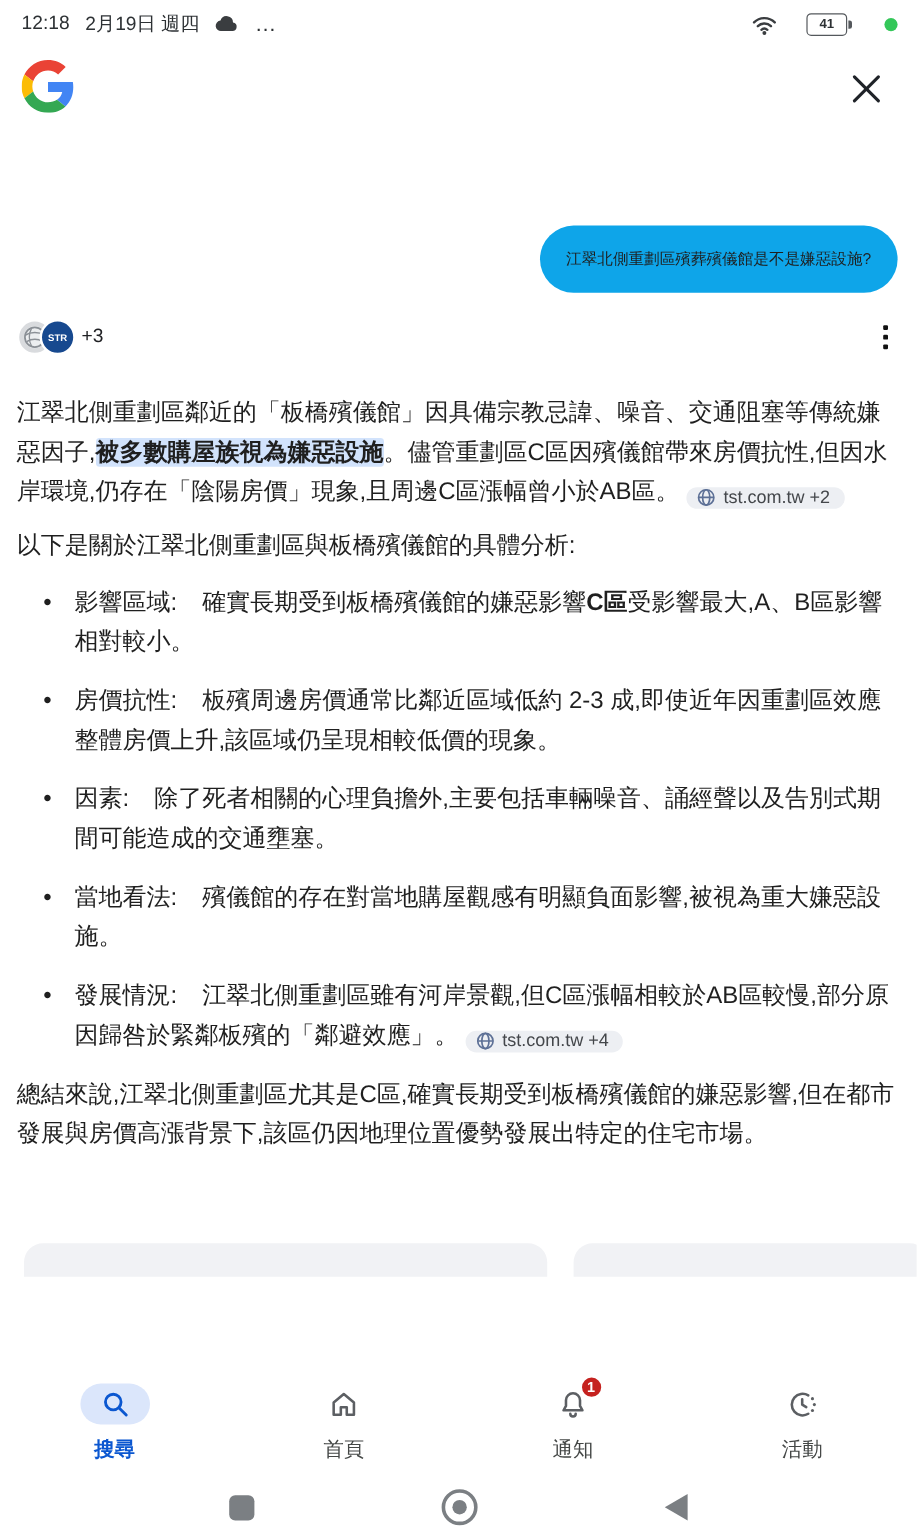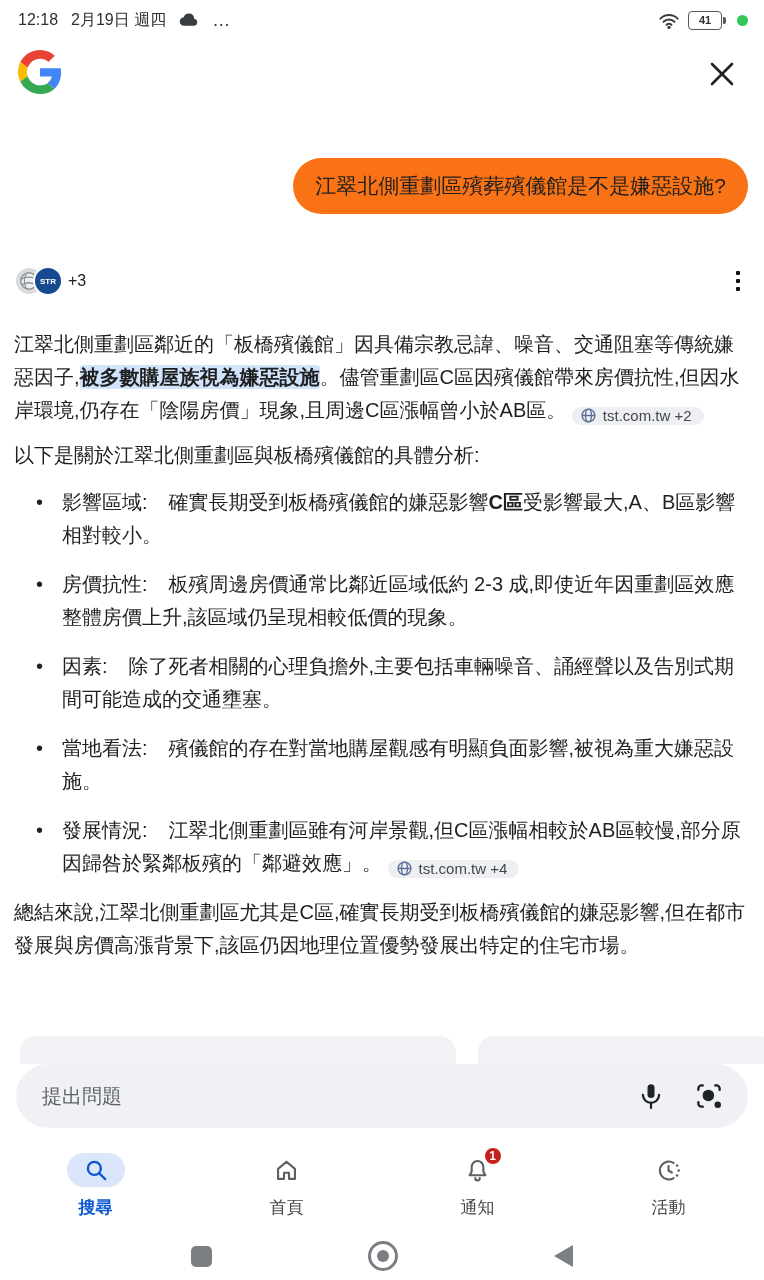--- a/index.html
+++ b/index.html
@@ -4,36 +4,36 @@
 <style>
   html,body{margin:0;padding:0;background:#fff;}
   .screen{position:relative;width:764px;height:1280px;background:#ffffff;overflow:hidden;
           font-family:"Liberation Sans","DejaVu Sans",sans-serif;color:#1f1f1f;}
 
   
   .statusbar{position:absolute;top:0;left:0;right:0;height:38px;display:flex;align-items:center;
              justify-content:space-between;padding:2px 16px 0 18px;box-sizing:border-box;
              font-size:16px;color:#2d3134;font-weight:500;}
   .sb-left{display:flex;align-items:center;gap:13px;}
-  .sb-right{display:flex;align-items:center;gap:7px;}
+  .sb-right{display:flex;align-items:center;gap:23px;}
   .sb-dots{font-size:18px;letter-spacing:2px;color:#2d3134;line-height:10px;}
   .battery{display:flex;align-items:center;}
   .battery .shell{width:32px;height:17px;border:1.5px solid #54585c;border-radius:4px;
                   display:flex;align-items:center;justify-content:center;font-size:11px;
                   color:#2d3134;font-weight:bold;}
   .battery .nub{width:3px;height:7px;background:#54585c;border-radius:0 2px 2px 0;margin-left:1px;}
   .green-dot{width:11px;height:11px;border-radius:50%;background:#34c759;margin-left:4px;}
 
   
   .glogo{position:absolute;left:18px;top:50px;width:44px;height:44px;}
   .close-btn{position:absolute;right:26px;top:58px;width:32px;height:32px;cursor:pointer;}
 
   
-  .bubble{position:absolute;top:158px;right:16px;max-width:580px;background:#f97316;
-          border-radius:28px;padding:13px 22px;font-size:21px;line-height:30px;color:#1f1f1f;}
+  .bubble{position:absolute;top:188px;right:16px;max-width:580px;background:#0ea5e9;
+          border-radius:28px;padding:13px 22px;font-size:13px;line-height:30px;color:#1f1f1f;}
 
   
   .source-row{position:absolute;top:262px;left:14px;right:18px;height:38px;display:flex;align-items:center;}
   .av{width:26px;height:26px;border-radius:50%;border:2px solid #fff;box-sizing:content-box;
       display:flex;align-items:center;justify-content:center;overflow:hidden;}
   .av1{background:#d9dbde;z-index:1;}
   .av2{background:#17498f;margin-left:-11px;z-index:2;color:#fff;font-size:8px;font-weight:bold;
        letter-spacing:0;}
   .more-count{margin-left:5px;font-size:16px;color:#202124;font-weight:500;}
   .kebab{margin-left:auto;display:flex;flex-direction:column;gap:4px;padding:6px;cursor:pointer;}
@@ -203,37 +203,20 @@
         </span>
       </span>
     </div>
 
     <p>總結來說,江翠北側重劃區尤其是C區,確實長期受到板橋殯儀館的嫌惡影響,但在都市發展與房價高漲背景下,該區仍因地理位置優勢發展出特定的住宅市場。</p>
   </div>
 
   <div class="card card-left"></div>
   <div class="card card-right"></div>
 
-  <div class="askbar">
-    <input type="text" placeholder="提出問題" style="">
-    <svg class="abtn" viewBox="0 0 24 24">
-      <g>
-        <rect x="9.2" y="2.5" width="5.6" height="11" rx="2.8" fill="#1f2328"></rect>
-        <path d="M5.5 11 a6.5 6.5 0 0 0 13 0" fill="none" stroke="#1f2328" stroke-width="1.8" stroke-linecap="round"></path>
-        <line x1="12" y1="17.5" x2="12" y2="21.5" stroke="#1f2328" stroke-width="1.8" stroke-linecap="round"></line>
-      </g>
-    </svg>
-    <svg class="abtn" viewBox="0 0 24 24">
-      <g>
-        <path d="M7 3.5 H6 A2.5 2.5 0 0 0 3.5 6 V7 M17 3.5 H18 A2.5 2.5 0 0 1 20.5 6 V7 M3.5 17 V18 A2.5 2.5 0 0 0 6 20.5 H7" fill="none" stroke="#1f2328" stroke-width="1.9" stroke-linecap="round"></path>
-        <circle cx="11.5" cy="11.5" r="4.6" fill="#1f2328"></circle>
-        <circle cx="19" cy="19" r="2.6" fill="#1f2328"></circle>
-      </g>
-    </svg>
-  </div>
 
   <div class="bottomnav">
     <div class="nav-item active">
       <span class="icon-wrap">
         <svg width="26" height="26" viewBox="0 0 24 24">
           <circle cx="10.5" cy="10.5" r="6" fill="none" stroke="#0b57d0" stroke-width="2.2"></circle>
           <line x1="15" y1="15" x2="20.5" y2="20.5" stroke="#0b57d0" stroke-width="2.2" stroke-linecap="round"></line>
         </svg>
       </span>
       <span class="nav-label">搜尋</span>

